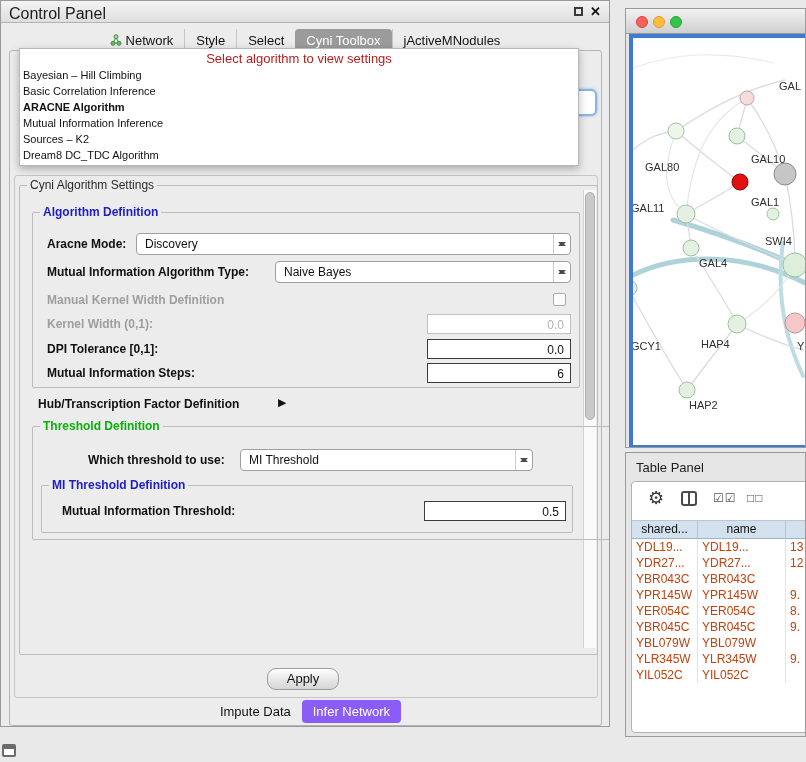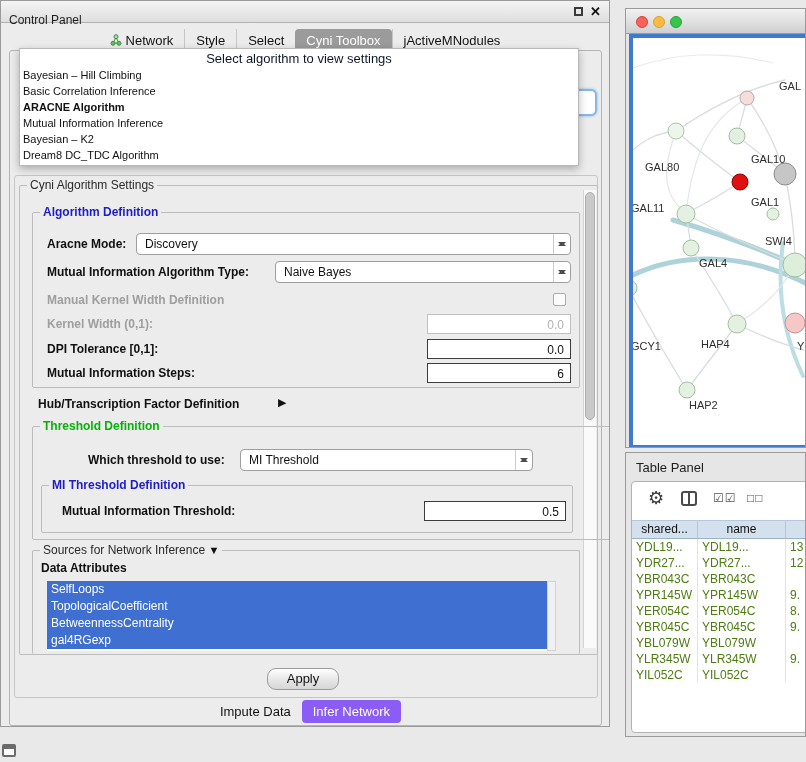--- a/index.html
+++ b/index.html
@@ -5,41 +5,41 @@
   * { margin:0; padding:0; box-sizing:border-box; font-family:"Liberation Sans", sans-serif; }
   html,body { background:#e9e9e9; }
   #root { position:relative; width:806px; height:762px; background:#e9e9e9; overflow:hidden; }
 
   .window { position:absolute; background:#ececec; border:1px solid #9a9a9a; overflow:hidden; }
 
   
   #cp { left:0; top:8; width:610px; height:727px; }
   .cp-titlebar { position:absolute; left:0; top:0; right:0; height:22px;
     background:linear-gradient(#f4f4f4,#dedede); border-bottom:1px solid #b3b3b3; }
-  .cp-title { position:absolute; left:8px; top:12px; font-size:12px; color:#1c1c1c; }
+  .cp-title { position:absolute; left:8px; top:4px; font-size:16px; color:#1c1c1c; }
   .win-restore { position:absolute; right:26px; top:6px; width:9px; height:9px; border:2px solid #3a3a3a; }
   .win-close { position:absolute; right:8px; top:3px; font-size:13px; font-weight:bold; color:#111; }
 
   .tab-row { position:absolute; left:0; right:0; top:28px; height:22px; display:flex; justify-content:center; z-index:5; }
   .tab { padding:3px 11px; font-size:13px; color:#111; white-space:nowrap; border-left:1px solid #c6c6c6; display:flex; align-items:center; gap:4px; }
   .tab:first-child { border-left:none; }
   .tab.active { background:#9b9b9b; color:#fff; border-radius:4px; border-left:none; }
   .tab-icon svg { display:block; }
 
   .pane-outer { position:absolute; left:8px; top:49px; width:593px; height:676px;
     border:1px solid #b5b5b5; border-radius:3px; }
   .pane-inner { position:absolute; left:13px; top:174px; width:584px; height:523px;
     border:1px solid #c6c6c6; border-radius:3px; }
 
   .focus-frag { position:absolute; left:561px; top:88px; width:35px; height:27px; background:#fff;
     border:2px solid #8ab6e6; border-radius:6px; box-shadow:0 0 3px #8ab6e6; z-index:40; }
 
   .dd-popup { position:absolute; left:18px; top:47px; width:560px; height:118px; background:#fff;
     border:1px solid #b8b8b8; box-shadow:0 3px 8px rgba(0,0,0,.28); z-index:50; }
-  .dd-prompt { height:18px; padding-top:2px; text-align:center; color:#0f172a; font-size:13px; }
+  .dd-prompt { height:18px; padding-top:2px; text-align:center; color:#b91c1c; font-size:13px; }
   .dd-item { height:16px; line-height:16px; padding-left:3px; font-size:11px; color:#111; }
   .dd-item.selected { font-weight:bold; }
 
   .fieldset { position:absolute; border:1px solid #bcbcbc; border-radius:2px; }
   .legend { position:absolute; top:-8px; left:7px; background:#ececec; padding:0 3px;
     font-size:12px; color:#2a2a2a; white-space:nowrap; }
   .legend.blue { color:#1d1dc8; font-weight:bold; }
   .legend.green { color:#0ab00a; font-weight:bold; }
 
   #settings-fs { left:18px; top:184px; width:579px; height:470px; }
@@ -102,21 +102,21 @@
     border:2px solid #4a4a4a; border-radius:3px; }
   .col-icon::after { content:""; position:absolute; left:5px; top:0; bottom:0; width:2px; background:#4a4a4a; }
   .pair { position:absolute; top:9px; font-size:12px; color:#555; letter-spacing:1px; }
   .pair.checked { left:81px; }
   .pair.unchecked { left:115px; }
   .tp-table { position:absolute; left:0; right:0; top:38px; }
   .tp-thead { height:19px; background:#d3e1ee; border-top:1px solid #b6c7d8; border-bottom:1px solid #9db3c7; white-space:nowrap; }
   .th { display:inline-block; height:17px; line-height:17px; text-align:center; font-size:12px; color:#111;
     border-right:1px solid #b6c7d8; overflow:hidden; vertical-align:top; }
   .tr { height:16px; white-space:nowrap; }
-  .td { display:inline-block; height:16px; line-height:16px; padding-left:4px; font-size:12px; color:#4d7c0f;
+  .td { display:inline-block; height:16px; line-height:16px; padding-left:4px; font-size:12px; color:#c2410c;
     border-right:1px solid #e3e3e3; overflow:hidden; vertical-align:top; }
 
   .mini-icon { position:absolute; left:2px; top:744px; width:14px; height:13px; background:#fff;
     border:2px solid #6b6b6b; border-radius:2px; }
   .mini-icon::after { content:""; position:absolute; left:0; right:0; top:0; height:3px; background:#6b6b6b; }
 </style>
 </head>
 <body>
 
 <div id="root">
@@ -157,21 +157,21 @@
 
     <div class="focus-frag"></div>
 
     <div class="dd-popup">
       <div class="dd-prompt">Select algorithm to view settings</div>
       <div>
           <div class="dd-item">Bayesian – Hill Climbing</div>
           <div class="dd-item">Basic Correlation Inference</div>
           <div class="dd-item selected">ARACNE Algorithm</div>
           <div class="dd-item">Mutual Information Inference</div>
-          <div class="dd-item">Bayesian – K2</div>
+          <div class="dd-item">Sources – K2</div>
           <div class="dd-item">Dream8 DC_TDC Algorithm</div>
         </div>
     </div>
 
     <div class="pane-inner"></div>
 
     <div class="fieldset" id="settings-fs">
       <span class="legend">Cyni Algorithm Settings</span>
 
       <div class="sb-v">
@@ -226,34 +226,20 @@
 
         <div class="fieldset" style="left:8px;top:58px;width:532px;height:48px;">
           <span class="legend blue">MI Threshold Definition</span>
           <span class="lbl" style="left:0;top:18px;padding-left:20px;">Mutual Information Threshold:</span>
           <div class="input" style="left:382px;top:15px;width:142px;">
             <span class="val">0.5</span>
           </div>
         </div>
       </div>
 
-      <div class="fieldset" style="left:12px;top:364px;width:548px;height:104px;border-bottom:none;">
-        <span class="legend">
-          <span>Sources for Network Inference</span>
-          <span class="tri">▼</span>
-        </span>
-        <span class="lbl" style="left:8px;top:10px;">Data Attributes</span>
-        <div class="attr-list">
-            <div class="attr-item">SelfLoops</div>
-            <div class="attr-item">TopologicalCoefficient</div>
-            <div class="attr-item">BetweennessCentrality</div>
-            <div class="attr-item">gal4RGexp</div>
-          </div>
-        <div class="attr-sb"></div>
-      </div>
     </div>
 
     <div class="apply-btn">Apply</div>
 
     <div class="bottom-tab-row">
         <div class="tab">
           <span class="tab-label">Impute Data</span>
         </div>
         <div class="tab active" style="background: #8b5cf6;">
           <span class="tab-label">Infer Network</span>

